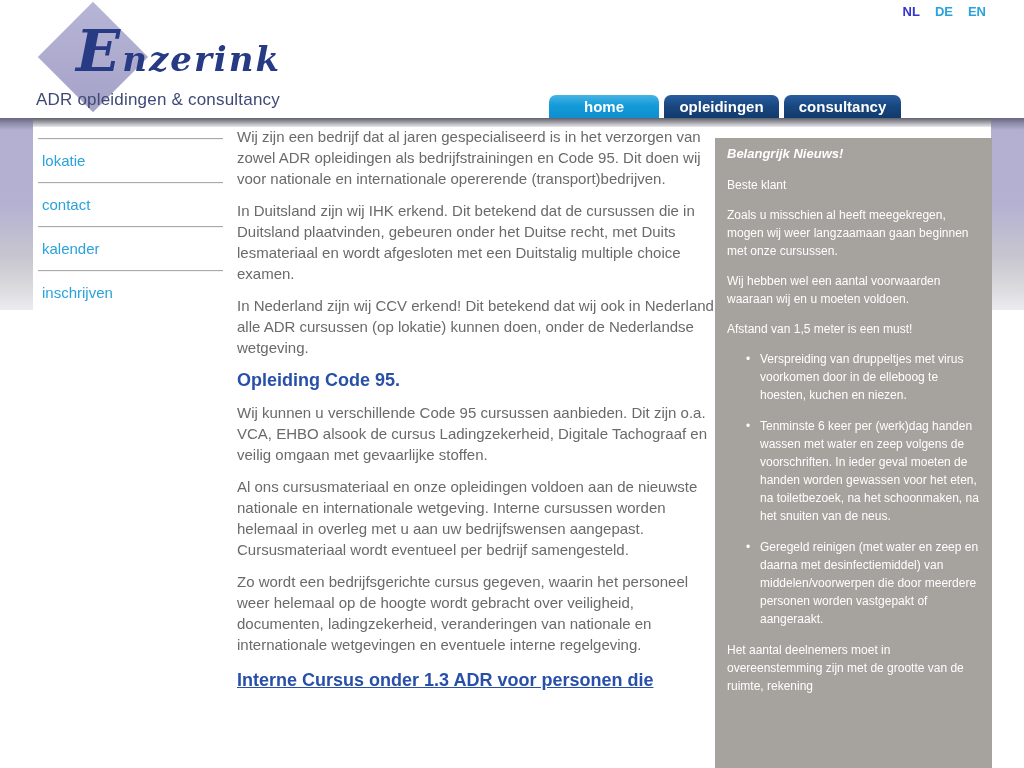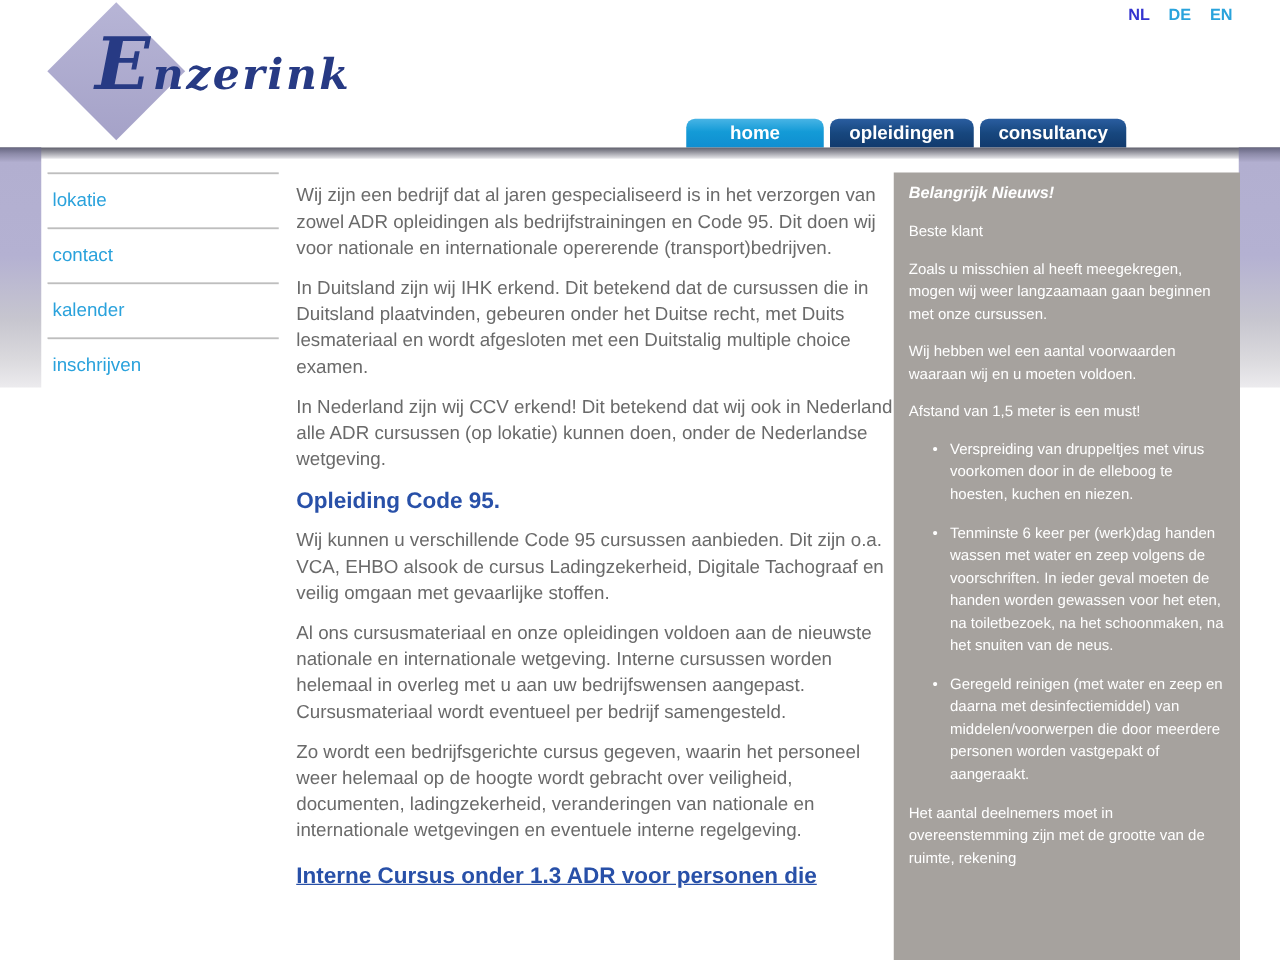--- a/index.html
+++ b/index.html
@@ -43,21 +43,21 @@
   .strip-left { left: 0; }
   .strip-right { left: 991px; }
 
   
   .sidebar { position: absolute; left: 33px; top: 138px; width: 190px; }
   .side-item { margin-left: 5px; border-top: 1px solid #a9a9a9;
     box-shadow: inset 0 1px 0 #f3f3f3; padding: 13px 8px 13px 4px;
     color: #2aa2dc; font-size: 15px; cursor: pointer; }
 
   
-  .main { position: absolute; left: 237px; top: 146px; width: 478px;
+  .main { position: absolute; left: 237px; top: 126px; width: 478px;
     color: #6a6a6a; font-size: 15px; line-height: 21px; }
   .main p { margin: 0 0 11px 0; }
   .main h2 { color: #2850a8; font-size: 18px; line-height: 22px; margin: 0 0 11px 0; }
   .main h2.linkish { margin-top: 14px; text-decoration: underline; cursor: pointer; }
 
   
   .news { position: absolute; left: 715px; top: 138px; width: 277px; height: 640px;
     background: #a6a29e; color: #ffffff; padding: 8px 12px;
     font-size: 12px; line-height: 18px; }
   .news h3 { font-size: 13px; line-height: 16px; margin: 0 0 14px 0; font-style: italic; }
@@ -72,20 +72,21 @@
 <div id="page">
 
   <div class="lang-bar">
     <a class="lang-nl">NL</a>
     <a class="lang-de">DE</a>
     <a class="lang-en">EN</a>
   </div>
 
   <div class="diamond"></div>
   <div class="logo-script">Enzerink</div>
+  <div class="tagline">ADR opleidingen &amp; consultancy</div>
 
   <div class="tab tab-active tab-home">home</div>
   <div class="tab tab-idle tab-opleidingen">opleidingen</div>
   <div class="tab tab-idle tab-consultancy">consultancy</div>
 
   <div class="hbar"></div>
 
   <div class="strip strip-left"></div>
   <div class="strip strip-right"></div>
 

